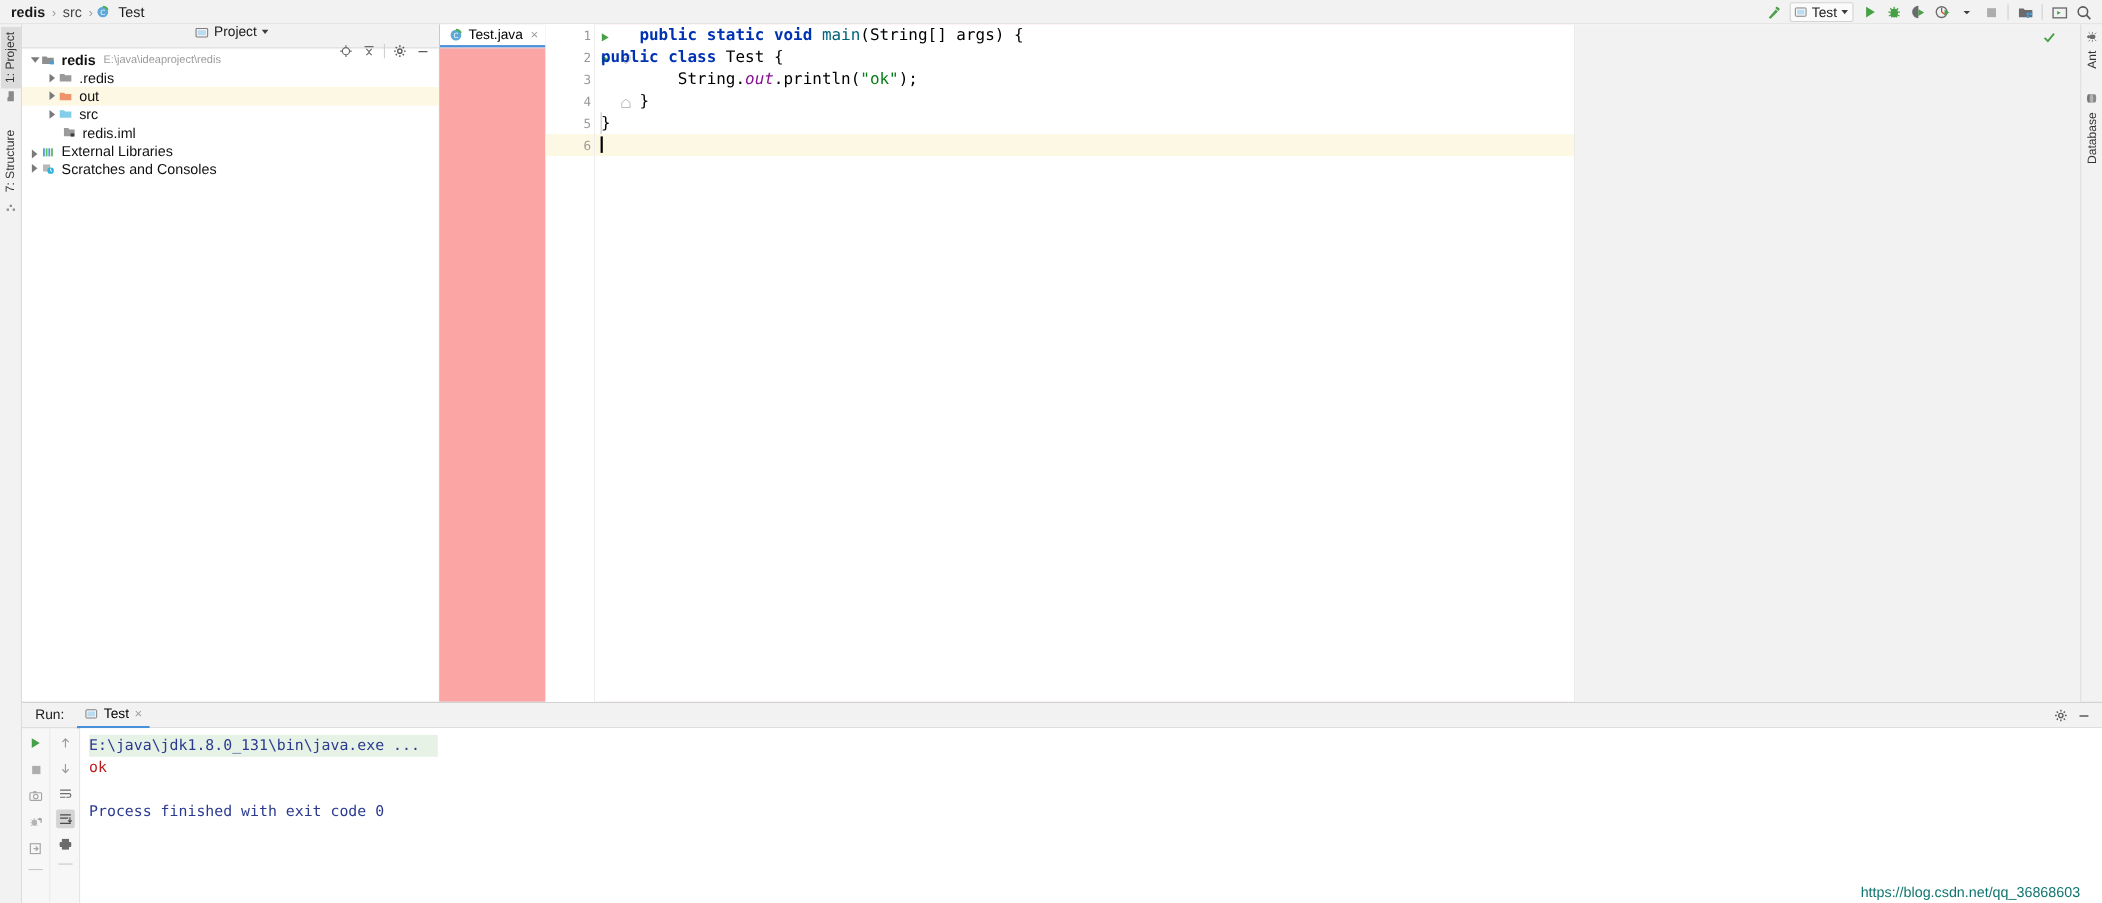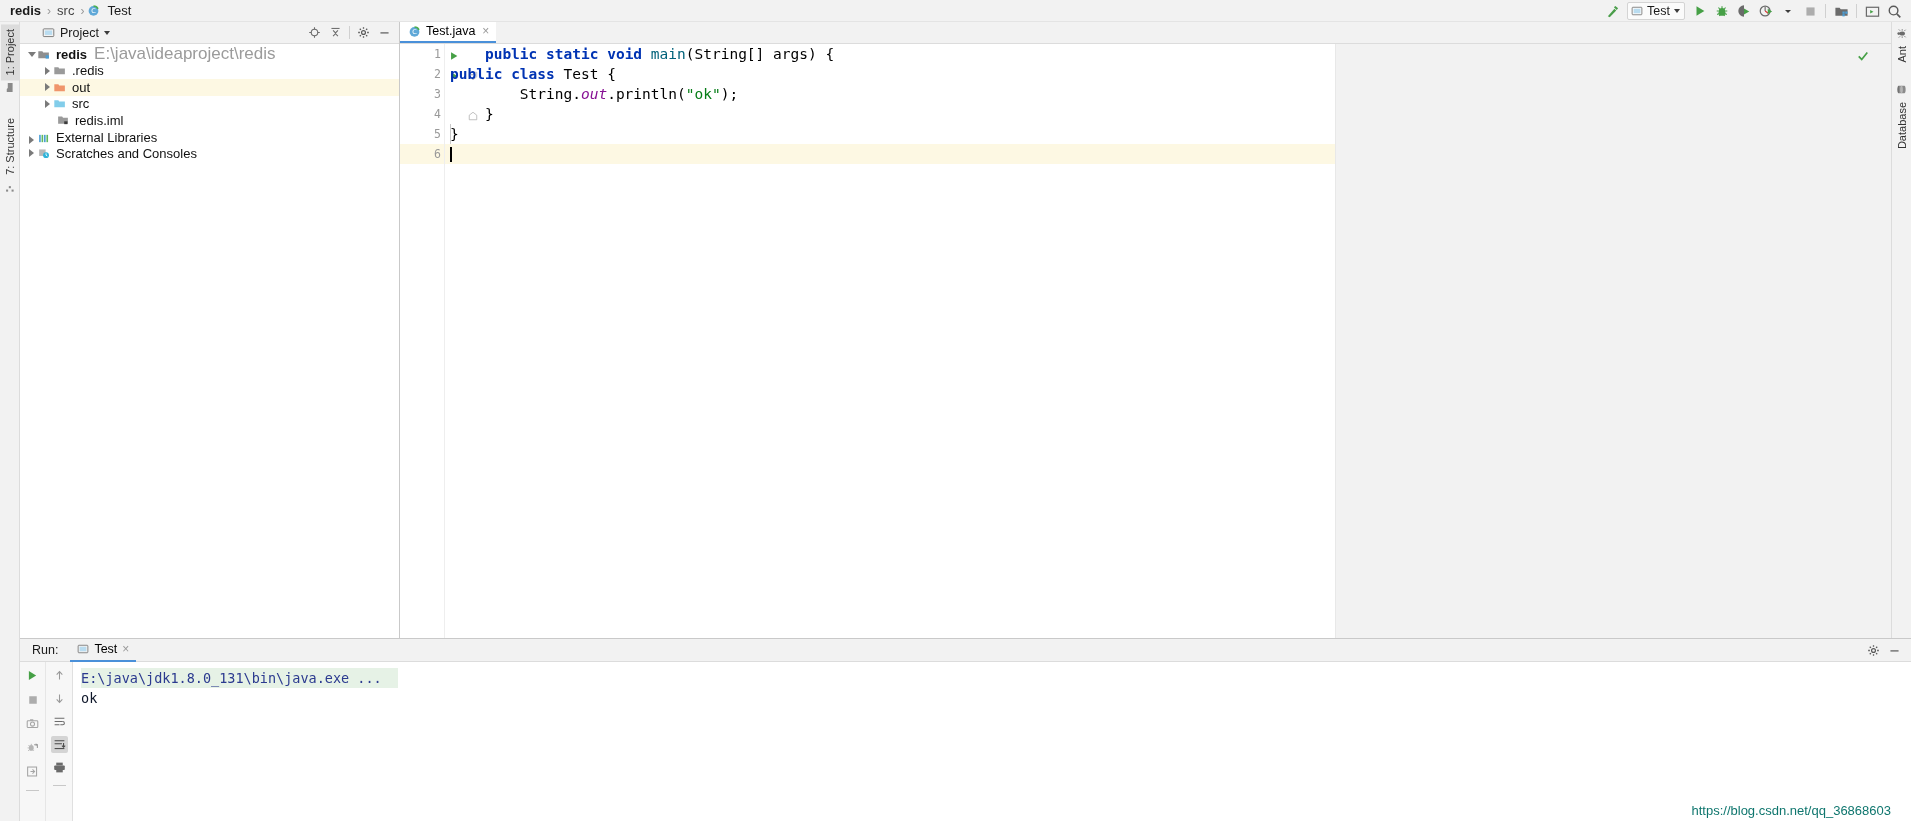--- a/index.html
+++ b/index.html
@@ -76,21 +76,22 @@
     width: 380px; min-width: 380px;
     background: #fff;
     display: flex; flex-direction: column;
     border-right: 1px solid #c9c9c9;
   }
   .proj-header {
     height: 22px; min-height: 22px;
     background: #f2f2f2;
     display: flex; align-items: center;
     border-bottom: 1px solid #dcdcdc;
-    padding-left: 22px;
+    padding-left: 2px;
+    flex-direction: column;
   }
   .proj-title { display: flex; align-items: center; gap: 5px; font-size: 12.5px; color: #1a1a1a; }
   .proj-header-icons { margin-left: auto; display: flex; align-items: center; padding-right: 4px; }
   .ph-btn { width: 21px; height: 20px; display: flex; align-items: center; justify-content: center; }
   .ph-sep { width: 1px; height: 13px; background: #d0d0d0; margin: 0 3px; }
 
   .tree { flex: 1; padding-top: 2px; overflow: hidden; font-size: 13px; }
   .trow {
     height: 16.5px; display: flex; align-items: center;
     white-space: nowrap; padding-right: 6px;
@@ -105,24 +106,24 @@
     border-top: 4px solid transparent; border-bottom: 4px solid transparent;
     border-left: 5px solid #7a7a7a;
   }
   .arrow.open .tri {
     border-left: 4px solid transparent; border-right: 4px solid transparent;
     border-top: 5px solid #7a7a7a; border-bottom: 0;
   }
   .tico { width: 15px; height: 14px; flex: none; margin-right: 4px; display: inline-flex; align-items: center; }
   .tlabel { font-size: 13px; color: #111; }
   .tlabel.bold { font-weight: bold; }
-  .tpath { font-size: 17px; color: #9b9b9b; margin-left: 7px; }
+  .tpath { font-size: 10px; color: #9b9b9b; margin-left: 7px; }
 
   
-  .editorcol { flex: 1; display: flex; flex-direction: column; min-width: 0; background: #fca5a5; }
+  .editorcol { flex: 1; display: flex; flex-direction: row; min-width: 0; background: #fca5a5; }
   .tabstrip {
     height: 22px; min-height: 22px;
     background: #f2f2f2;
     display: flex; align-items: flex-end;
     border-bottom: 1px solid #dcdcdc;
   }
   .etab {
     height: 22px; display: flex; align-items: center; gap: 5px;
     padding: 0 7px 0 8px;
     background: #fff;
@@ -239,21 +240,21 @@
   }
   .ri { width: 17px; height: 17px; display: flex; align-items: center; justify-content: center; }
   .ri.active { background: #d4d4d4; border-radius: 2px; }
   .console { flex: 1; padding: 6px 0 0 8px; overflow: hidden; position: relative; background: #fff; }
   .conline {
     font-family: "DejaVu Sans Mono", monospace;
     font-size: 13.5px; line-height: 20px;
     white-space: pre;
   }
   .conline.cmd { color: #2b3a8f; background: #e6f2e6; display: inline-block; padding-right: 16px; }
-  .conline.out { color: #0f172a; }
+  .conline.out { color: #b91c1c; }
   .conline.fin { color: #2b3a8f; }
   .watermark {
     position: absolute; right: 20px; bottom: 3px;
     font-size: 13px; color: #0f766e;
     font-family: "Liberation Sans", sans-serif;
   }
   .sep-sm { width: 13px; height: 1px; background: #c8c8c8; margin-top: 3px; }
 </style>
 </head>
 <body>
@@ -703,19 +704,20 @@
             </div>
             <div class="sep-sm"></div>
           </div>
 
           <div class="console">
             <div>
               <span class="conline cmd">E:\java\jdk1.8.0_131\bin\java.exe ...</span>
             </div>
             <div class="conline out">ok</div>
             <div class="conline out">&nbsp;</div>
+            <div class="conline fin">Process finished with exit code 0</div>
             <div class="watermark">https://blog.csdn.net/qq_36868603</div>
           </div>
         </div>
       </div>
     </div>
   </div>
 </div>
 
 </body></html>

